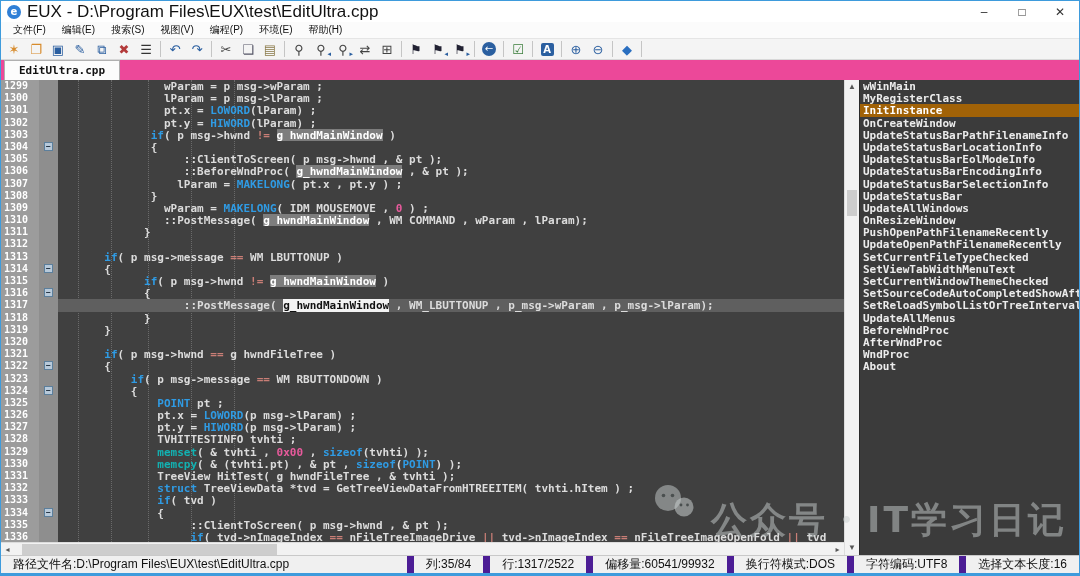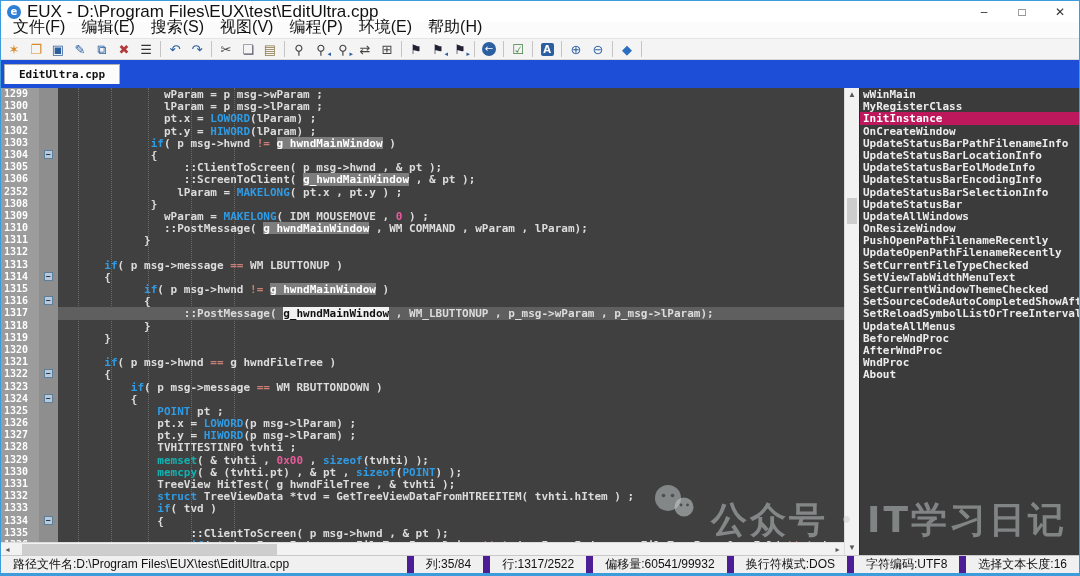--- a/index.html
+++ b/index.html
@@ -7,33 +7,33 @@
   .window{width:1080px;height:576px;background:#fff;border:1px solid #3e9bdc;
     font-family:"Liberation Sans",sans-serif;display:flex;flex-direction:column;overflow:hidden;position:relative;}
   
   .titlebar{height:21px;display:flex;align-items:center;background:#fff;padding-left:6px;flex:0 0 auto;}
   .app-icon{width:14px;height:14px;border-radius:50%;background:#2f7fd6;color:#fff;font:700 10px "DejaVu Sans",sans-serif;
     display:flex;align-items:center;justify-content:center;margin-right:6px;}
   .title-text{font-size:17px;color:#111;flex:1;white-space:nowrap;overflow:hidden;}
   .win-controls{display:flex;height:100%;}
   .win-btn{width:38px;display:flex;align-items:center;justify-content:center;font-size:12px;color:#333;cursor:default;}
   
-  .menubar{height:16px;display:flex;align-items:flex-end;background:#fbfbfb;padding-left:4px;flex:0 0 auto;font-size:16px;color:#111;}
+  .menubar{height:16px;display:flex;align-items:center;background:#fbfbfb;padding-left:4px;flex:0 0 auto;font-size:10px;color:#111;}
   .menu-item{padding:0 8px;white-space:nowrap;}
   
   .toolbar{height:22px;background:#f4f4f4;border-top:1px solid #e5e5e5;border-bottom:1px solid #d8d8d8;
     display:flex;align-items:center;padding-left:2px;flex:0 0 auto;}
   .tb-btn{width:22px;height:20px;display:flex;align-items:center;justify-content:center;position:relative;}
   .tb-glyph{font-size:13px;line-height:13px;font-family:"DejaVu Sans",sans-serif;}
   .tb-circle{width:14px;height:14px;border-radius:50%;font-size:10px;line-height:14px;text-align:center;display:block;}
   .tb-square{width:13px;height:13px;border-radius:2px;font:700 10px "DejaVu Sans",sans-serif;line-height:13px;text-align:center;display:block;}
   .tb-badge{position:absolute;right:1px;bottom:1px;font-size:7px;color:#2b5fa0;}
   .tb-sep{width:1px;height:16px;background:#c5c5c5;margin:0 3px;}
   
-  .tabstrip{height:28px;background:#1d4ed8;display:flex;align-items:center;flex:0 0 auto;}
+  .tabstrip{height:20px;background:#ec4899;display:flex;align-items:center;flex:0 0 auto;}
   .tab{height:20px;margin-left:3px;background:#fcfcfc;border:1px solid #b0b0b0;border-bottom:none;
     font:700 11px "DejaVu Sans Mono",monospace;color:#111;display:flex;align-items:center;padding:0 14px;}
   
   .main{flex:1;display:flex;position:relative;overflow:hidden;background:#404040;}
   .code-col{width:843px;display:flex;flex-direction:column;flex:0 0 auto;}
   .code-rows{flex:1;background:#404040;position:relative;overflow:hidden;}
   .guide{position:absolute;top:0;bottom:0;width:0;border-left:1px dotted rgba(175,175,175,.38);}
   .crow{display:flex;height:12.19px;line-height:12.3px;font:700 11px "DejaVu Sans Mono",monospace;color:#dcdcdc;white-space:pre;position:relative;}
   .ln{width:38px;flex:0 0 auto;background:#9c9c9c;color:#fff;font-size:10px;padding-left:3px;}
   .fold{width:19px;flex:0 0 auto;background:#8e8e8e;text-align:center;}
@@ -51,21 +51,21 @@
   .hs-track{flex:1;height:13px;position:relative;}
   .hs-thumb{position:absolute;left:8px;top:1px;width:255px;height:11px;background:#cdcdcd;}
   .vscroll{width:15px;background:#f2f2f2;border-left:1px solid #dcdcdc;position:relative;flex:0 0 auto;}
   .vs-arrow{height:14px;line-height:14px;text-align:center;font-size:8px;color:#555;}
   .vs-arrow.bottom{position:absolute;bottom:0;left:0;right:0;}
   .vs-thumb{position:absolute;top:110px;left:2px;right:2px;height:26px;background:#cdcdcd;}
   
   .symbols{flex:1;background:#3b3b3b;overflow:hidden;border-left:1px solid #2a2a2a;}
   .sym{height:12.19px;line-height:12.3px;font:700 11px "DejaVu Sans Mono",monospace;color:#ececec;
     padding-left:3px;white-space:nowrap;overflow:hidden;}
-  .sym.sel{background:#be185d;color:#fff;}
+  .sym.sel{background:#a16207;color:#fff;}
   
   .watermark{position:absolute;right:12px;bottom:10px;display:flex;align-items:center;gap:14px;z-index:6;pointer-events:none;}
   .wm-text{font:700 36px "DejaVu Sans",sans-serif;color:rgba(200,205,205,.5);letter-spacing:3px;white-space:nowrap;margin-top:36px;}
   
   .statusbar{height:18px;background:#f0f0f0;border-top:1px solid #c9c9c9;display:flex;align-items:stretch;
     font-size:12px;color:#111;flex:0 0 auto;overflow:hidden;}
   .sfield{display:flex;align-items:center;padding:0 12px;border-left:7px solid #4c1d95;white-space:nowrap;}
   .sfield.spath{flex:1;border-left:none;text-align:center;}
   .bottom-edge{height:2px;background:#3e9bdc;flex:0 0 auto;}
 </style>
@@ -199,22 +199,22 @@
         <div class="guide" style="left:147px"></div>
         <div class="guide" style="left:190px"></div>
         <div class="guide" style="left:233px"></div>
       <div class="crow"><span class="ln">1299</span><span class="fold"></span><span class="ctext"><span>                </span><span class="seg-p">wParam = p_msg-&gt;wParam ;</span></span></div>
           <div class="crow"><span class="ln">1300</span><span class="fold"></span><span class="ctext"><span>                </span><span class="seg-p">lParam = p_msg-&gt;lParam ;</span></span></div>
           <div class="crow"><span class="ln">1301</span><span class="fold"></span><span class="ctext"><span>                </span><span class="seg-p">pt.x = </span><span class="seg-k">LOWORD</span><span class="seg-p">(lParam) ;</span></span></div>
           <div class="crow"><span class="ln">1302</span><span class="fold"></span><span class="ctext"><span>                </span><span class="seg-p">pt.y = </span><span class="seg-k">HIWORD</span><span class="seg-p">(lParam) ;</span></span></div>
           <div class="crow"><span class="ln">1303</span><span class="fold"></span><span class="ctext"><span>              </span><span class="seg-k">if</span><span class="seg-p">( p_msg-&gt;hwnd </span><span class="seg-o">!=</span><span class="seg-p"> </span><span class="seg-h">g_hwndMainWindow</span><span class="seg-p"> )</span></span></div>
           <div class="crow"><span class="ln">1304</span><span class="fold"><span class="foldbox">−</span></span><span class="ctext"><span>              </span><span class="seg-p">{</span></span></div>
           <div class="crow"><span class="ln">1305</span><span class="fold"></span><span class="ctext"><span>                   </span><span class="seg-p">::ClientToScreen( p_msg-&gt;hwnd , &amp; pt );</span></span></div>
-          <div class="crow"><span class="ln">1306</span><span class="fold"></span><span class="ctext"><span>                   </span><span class="seg-p">::ScreenToClient( </span><span class="seg-h">g_hwndMainWindow</span><span class="seg-p"> , &amp; pt );</span></span></div>
-          <div class="crow"><span class="ln">2352</span><span class="fold"></span><span class="ctext"><span>                  </span><span class="seg-p">lParam = </span><span class="seg-k">MAKELONG</span><span class="seg-p">( pt.x , pt.y ) ;</span></span></div>
+          <div class="crow"><span class="ln">1306</span><span class="fold"></span><span class="ctext"><span>                   </span><span class="seg-p">::BeforeWndProc( </span><span class="seg-h">g_hwndMainWindow</span><span class="seg-p"> , &amp; pt );</span></span></div>
+          <div class="crow"><span class="ln">1307</span><span class="fold"></span><span class="ctext"><span>                  </span><span class="seg-p">lParam = </span><span class="seg-k">MAKELONG</span><span class="seg-p">( pt.x , pt.y ) ;</span></span></div>
           <div class="crow"><span class="ln">1308</span><span class="fold"></span><span class="ctext"><span>              </span><span class="seg-p">}</span></span></div>
           <div class="crow"><span class="ln">1309</span><span class="fold"></span><span class="ctext"><span>                </span><span class="seg-p">wParam = </span><span class="seg-k">MAKELONG</span><span class="seg-p">( IDM_MOUSEMOVE , </span><span class="seg-n">0</span><span class="seg-p"> ) ;</span></span></div>
           <div class="crow"><span class="ln">1310</span><span class="fold"></span><span class="ctext"><span>                </span><span class="seg-p">::PostMessage( </span><span class="seg-h">g_hwndMainWindow</span><span class="seg-p"> , WM_COMMAND , wParam , lParam);</span></span></div>
           <div class="crow"><span class="ln">1311</span><span class="fold"></span><span class="ctext"><span>             </span><span class="seg-p">}</span></span></div>
           <div class="crow"><span class="ln">1312</span><span class="fold"></span><span class="ctext"><span></span></span></div>
           <div class="crow"><span class="ln">1313</span><span class="fold"></span><span class="ctext"><span>       </span><span class="seg-k">if</span><span class="seg-p">( p_msg-&gt;message </span><span class="seg-o">==</span><span class="seg-p"> WM_LBUTTONUP )</span></span></div>
           <div class="crow"><span class="ln">1314</span><span class="fold"><span class="foldbox">−</span></span><span class="ctext"><span>       </span><span class="seg-p">{</span></span></div>
           <div class="crow"><span class="ln">1315</span><span class="fold"></span><span class="ctext"><span>             </span><span class="seg-k">if</span><span class="seg-p">( p_msg-&gt;hwnd </span><span class="seg-o">!=</span><span class="seg-p"> </span><span class="seg-h">g_hwndMainWindow</span><span class="seg-p"> )</span></span></div>
           <div class="crow"><span class="ln">1316</span><span class="fold"><span class="foldbox">−</span></span><span class="ctext"><span>             </span><span class="seg-p">{</span></span></div>
           <div class="crow cur"><span class="ln">1317</span><span class="fold"></span><span class="ctext"><span>                   </span><span class="seg-p">::PostMessage( </span><span class="seg-s">g_hwndMainWindow</span><span class="seg-p"> , WM_LBUTTONUP , p_msg-&gt;wParam , p_msg-&gt;lParam);</span></span></div>

